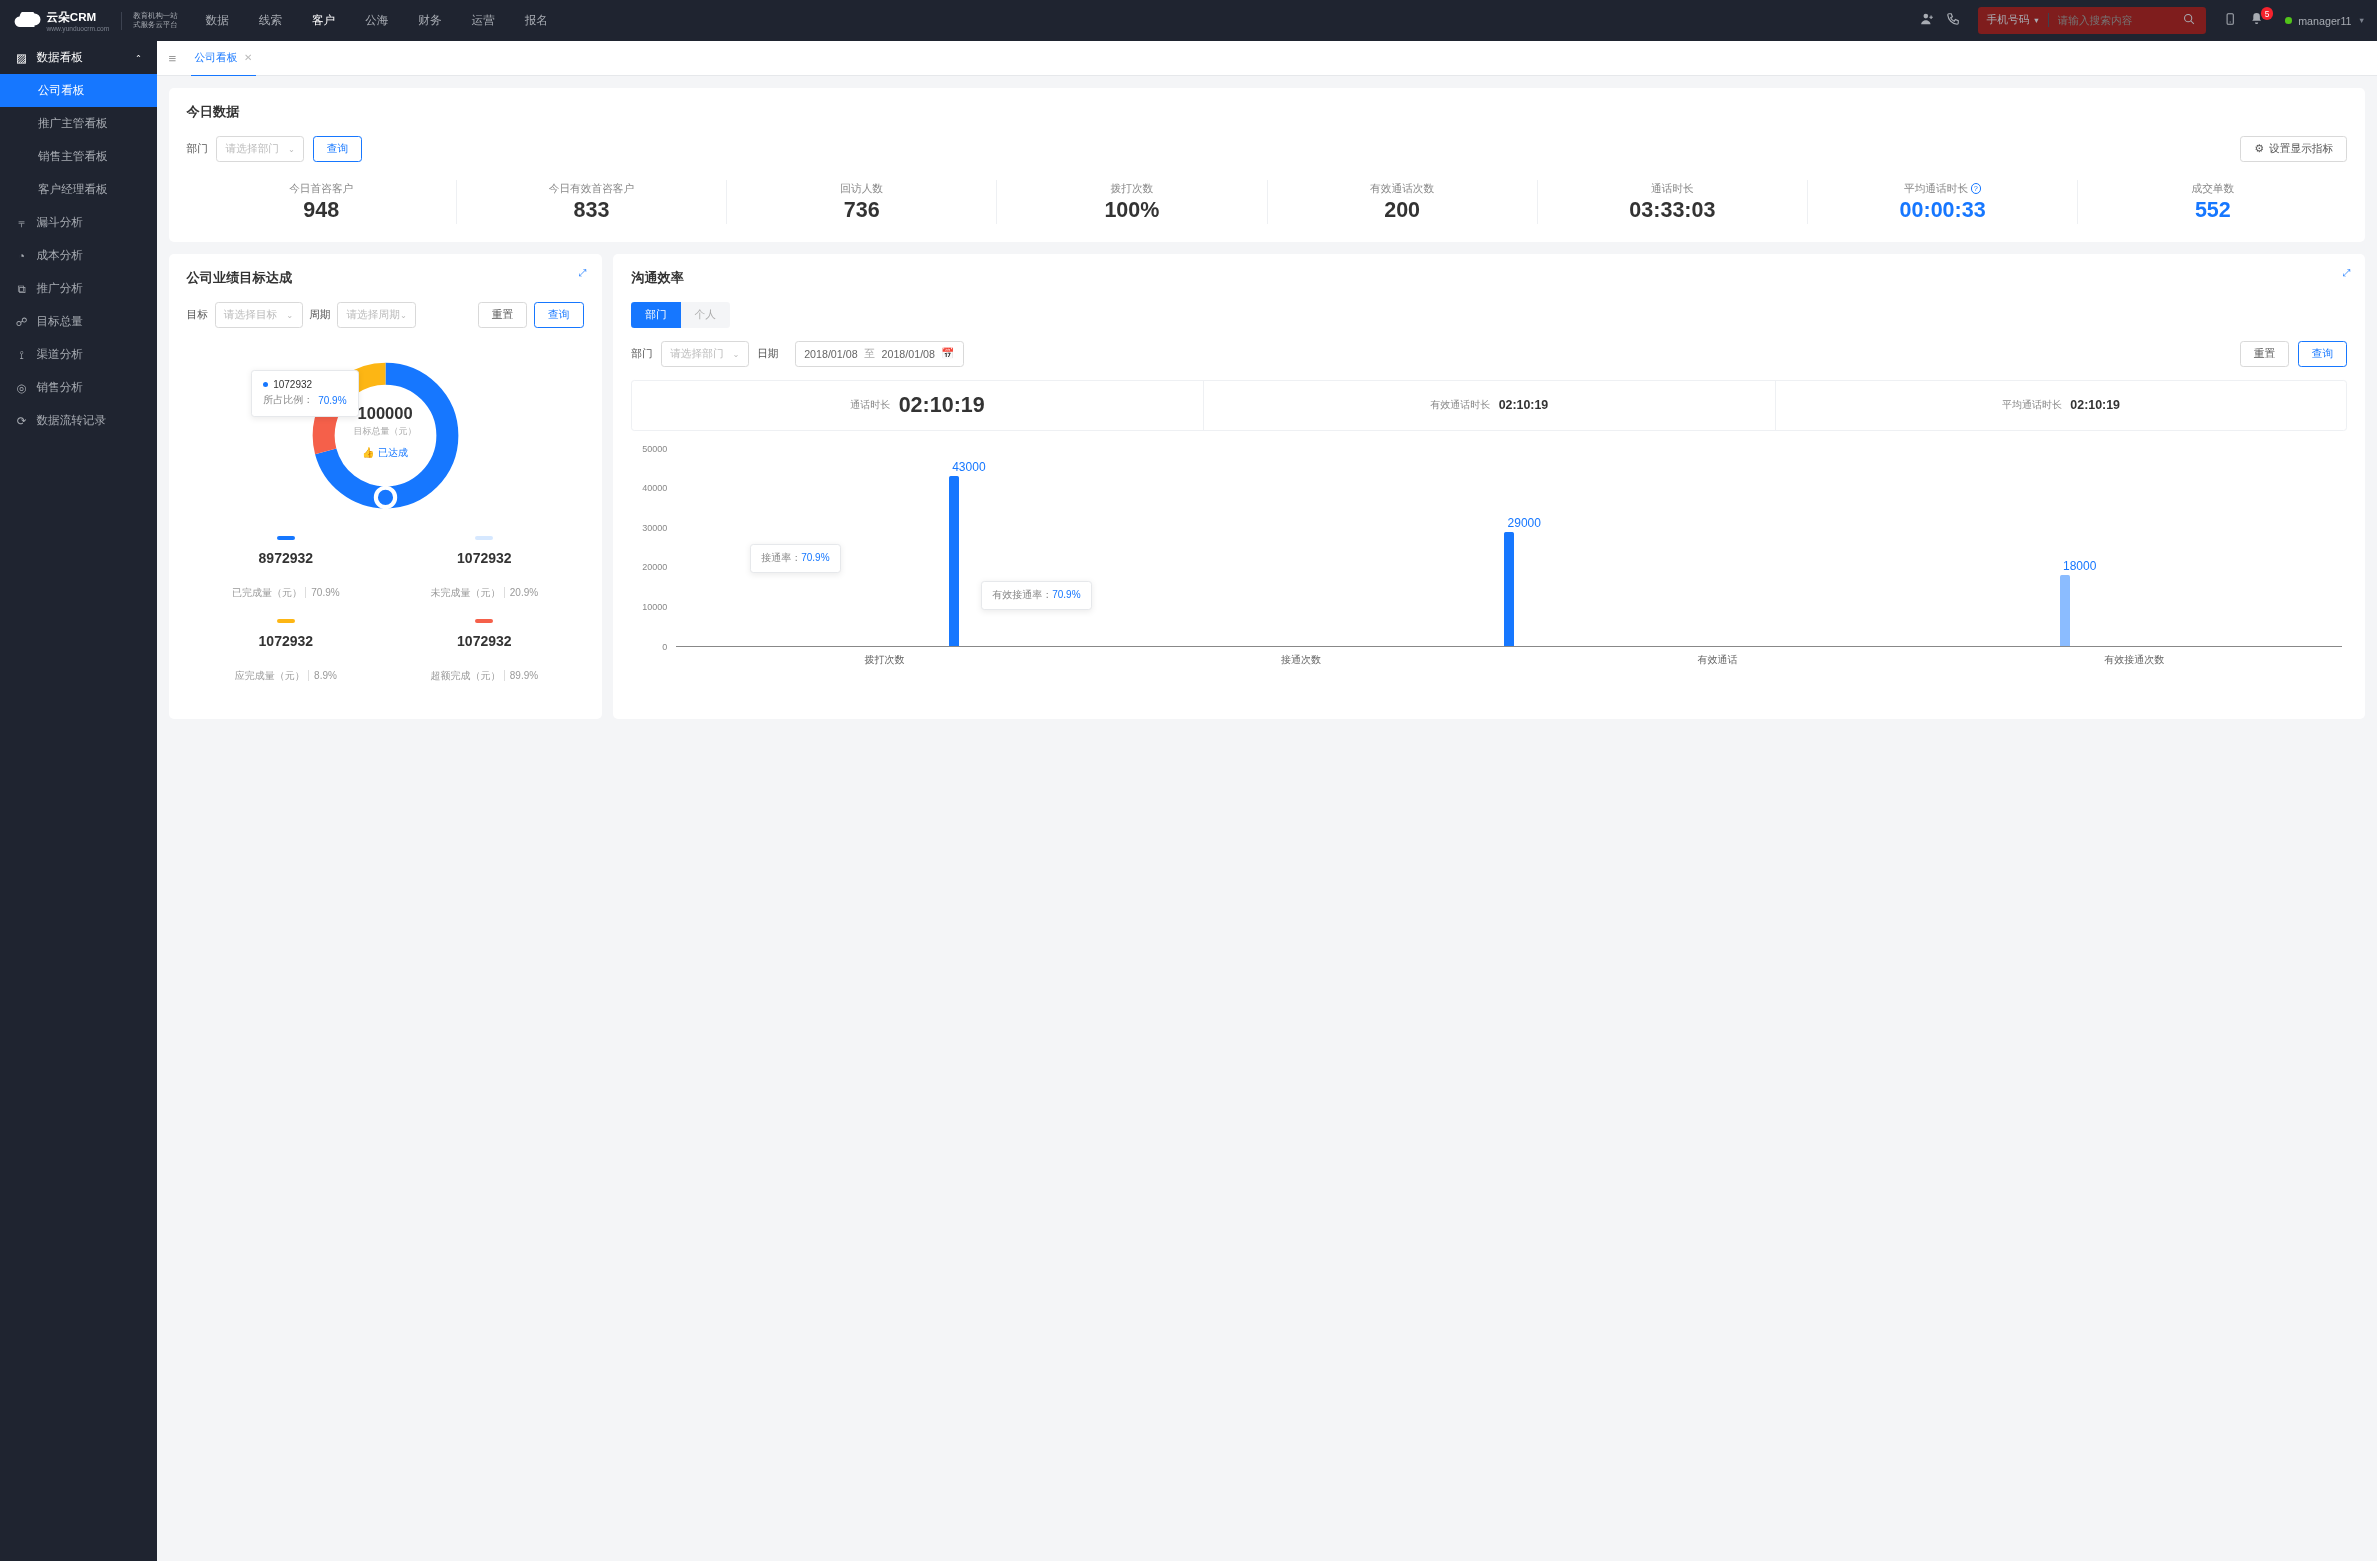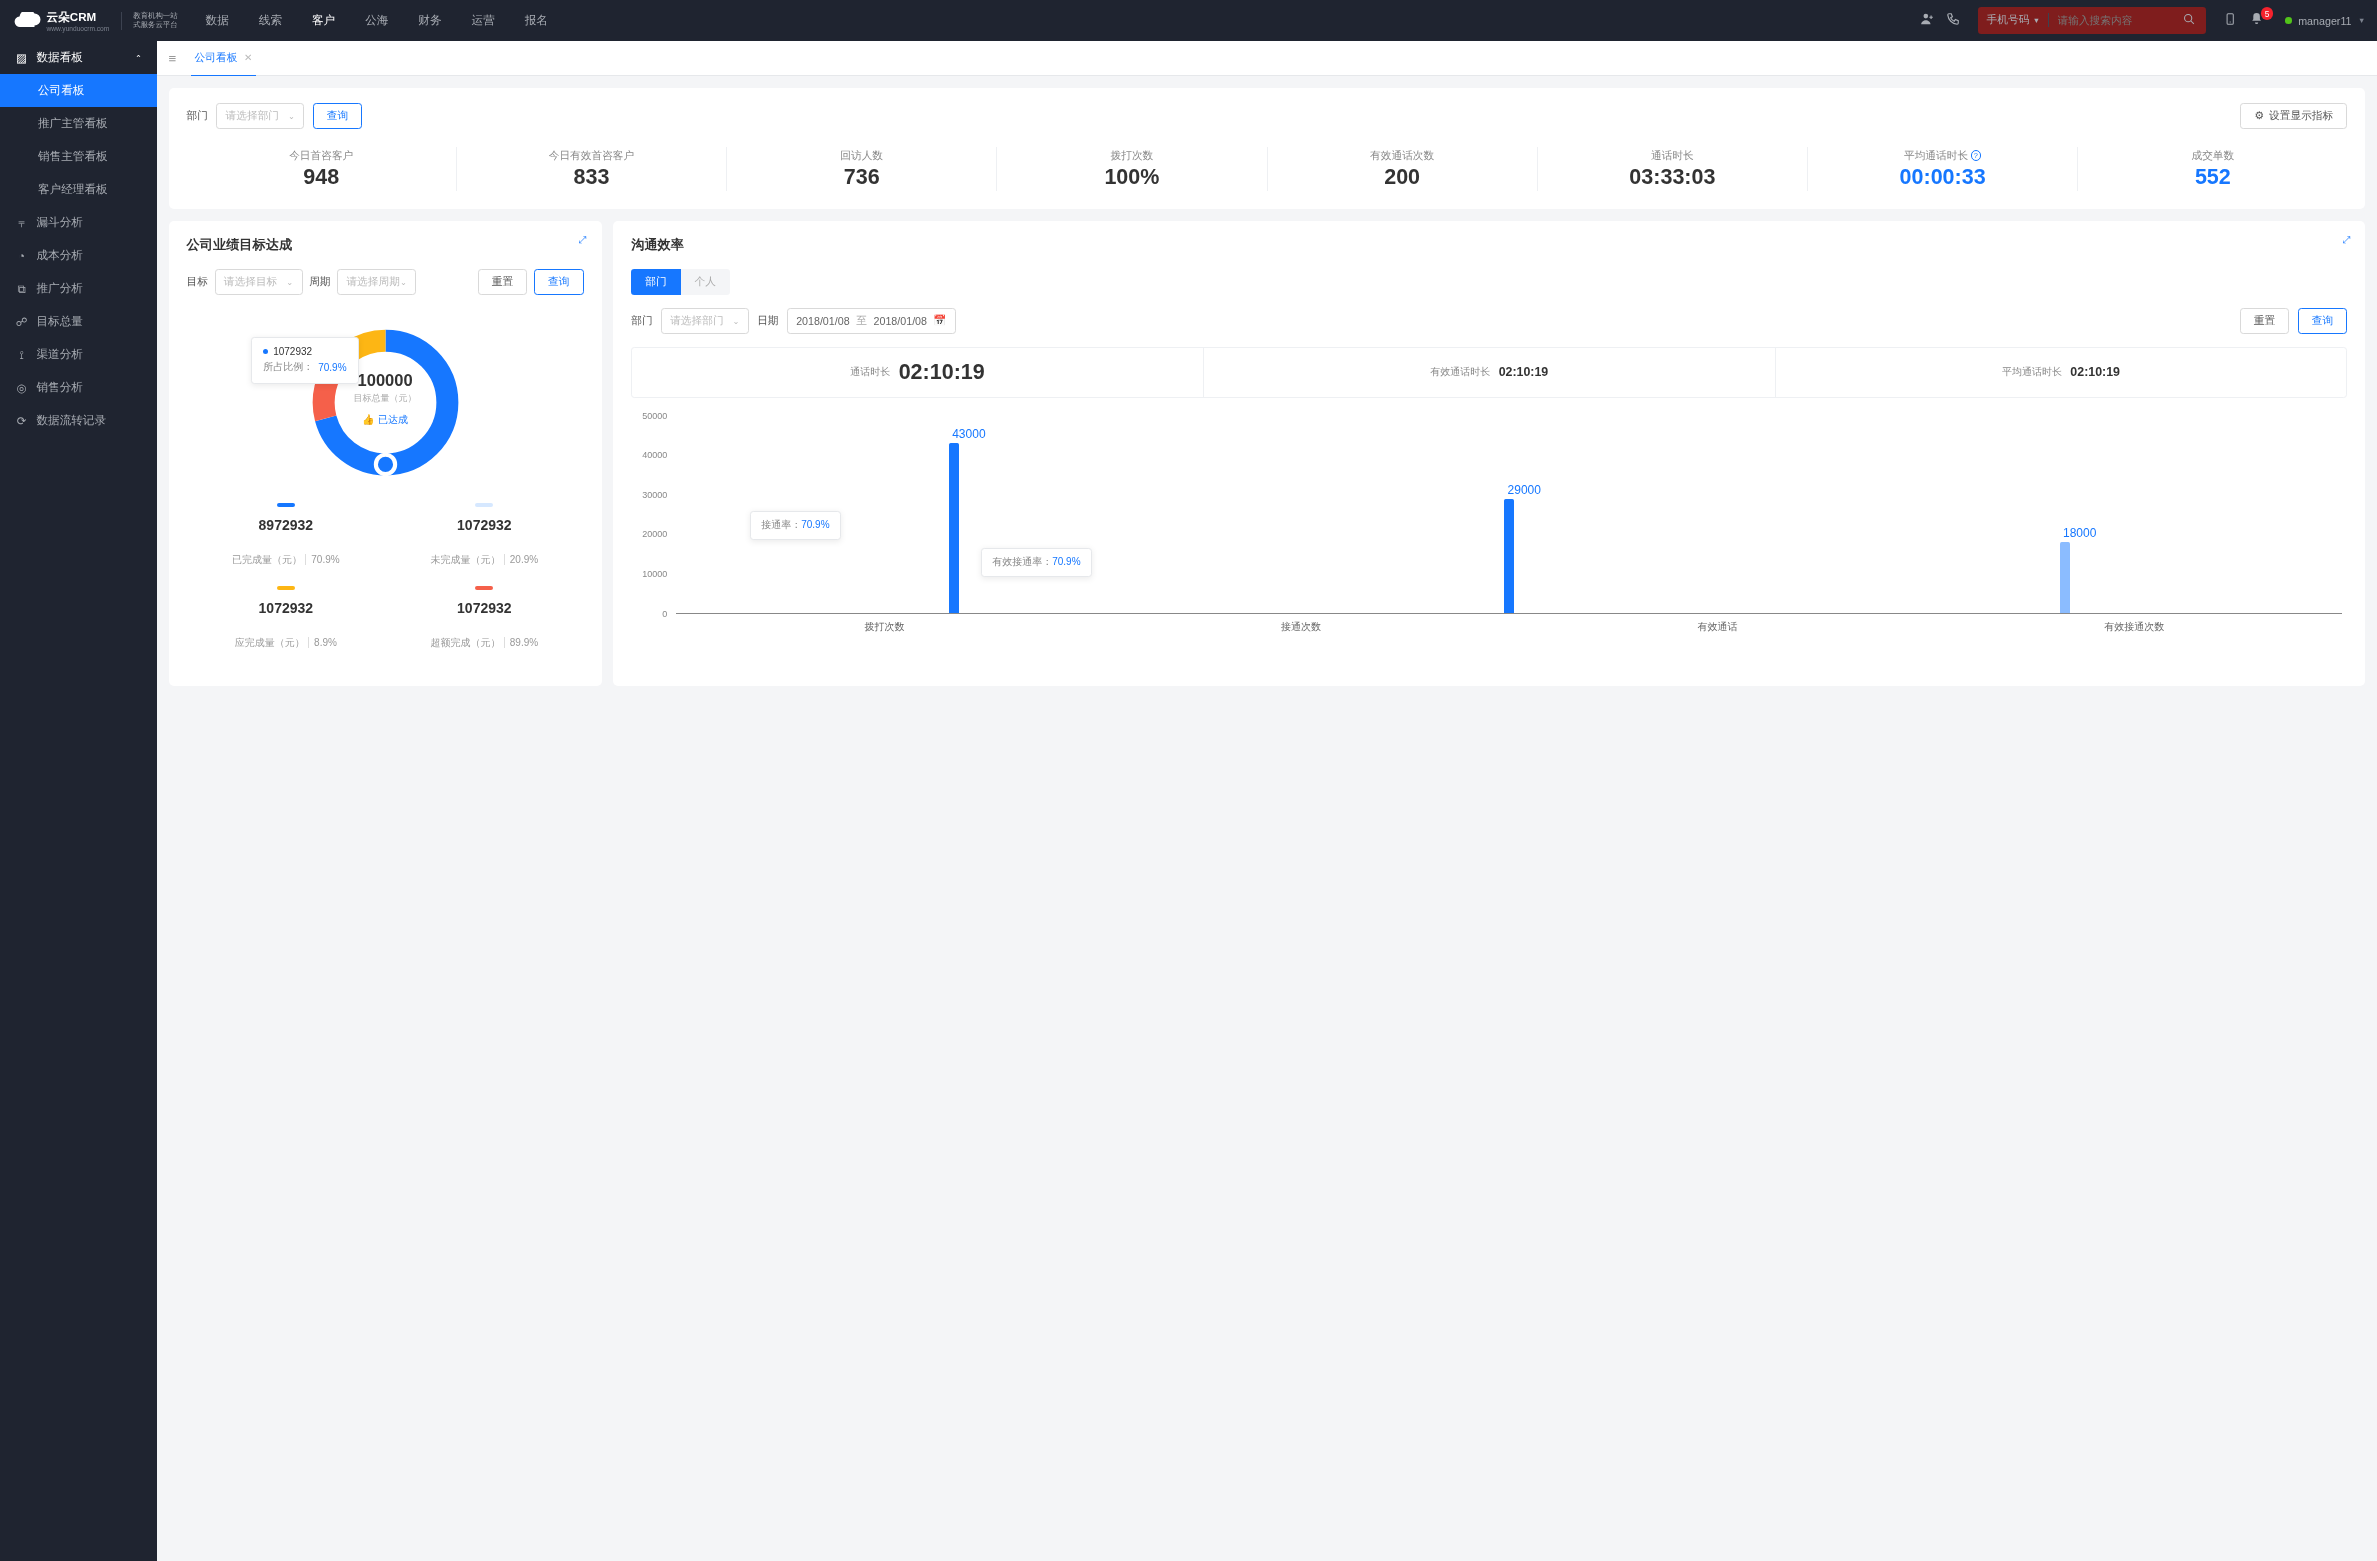--- a/index.html
+++ b/index.html
@@ -64,21 +64,21 @@
     .tip-v { color:#1677ff; }
     .leg-grid { display:flex; flex-wrap:wrap; }
     .leg-item { width:50%; text-align:center; margin-bottom:18px; }
     .leg-bar { display:inline-block; width:18px; height:4.1px; border-radius:2.5px; margin-bottom:6.6px; }
     .leg-val { font-size:14px; font-weight:700; }
     .leg-sub { font-size:10px; color:#999; margin-top:20px; }
     .leg-sub .pct { border-left:0.8px solid #ddd; padding-left:5px; margin-left:3.3px; }
     .seg-tabs { display:inline-flex; border-radius:3.3px; overflow:hidden; margin-bottom:13.2px; }
     .seg-tab { padding:5.8px 14px; font-size:10.7px; background:#f4f5f7; color:#aaa; cursor:pointer; }
     .seg-tab.active { background:#1677ff; color:#fff; }
-    .date-input { display:flex; align-items:center; border:0.8px solid #d9d9d9; border-radius:3.3px; height:26.4px; padding:0 8.3px; font-size:10.7px; color:#666; gap:6.6px; background:#fff; }
+    .date-input { display:flex; align-items:center; border:0.8px solid #d9d9d9; border-radius:3.3px; height:26.4px; padding:0 8.3px; font-size:10.7px; color:#666; gap:6.6px; background:#fff;margin-left:8px; }
     .date-input .sep { color:#aaa; }
     .kpi-row { display:flex; border:0.8px solid #eef0f3; border-radius:3.3px; margin:13.2px 0 10px; }
     .kpi { flex:1; display:flex; align-items:center; justify-content:center; gap:8.3px; padding:11.6px 5px; border-right:0.8px solid #eef0f3; }
     .kpi:last-child{ border-right:none; }
     .kpi-l { font-size:10px; color:#888; }
     .kpi-v { font-size:15px; font-weight:700; }
     .bar-chart { position:relative; height:231px; padding:8.3px 5px 0 45px; }
     .y-axis { position:absolute; left:0; top:8.3px; bottom:25px; width:41px; }
     .y-tick { position:absolute; right:5px; font-size:9px; color:#888; transform:translateY(50%); }
     .plot { position:relative; height:198px; border-bottom:0.8px solid #888; }
@@ -205,20 +205,21 @@
     <div class="tabs">
       <span class="tabs-burger">≡</span>
       <div class="tab">
         <span>公司看板</span>
         <span class="tab-close">✕</span>
       </div>
     </div>
 
     <div class="content">
       <div class="card">
+        <div class="card-title">今日数据</div>
         <div class="filt-row">
           <span class="filt-lbl">部门</span>
           <div class="select">
               <span>请选择部门</span>
               <span class="arr">⌄</span>
             </div>
           <button class="btn primary">查询</button>
           <div style="flex:1"></div>
           <button class="btn" style="display:flex;gap:5px;align-items:center;">
             <span>⚙</span>

